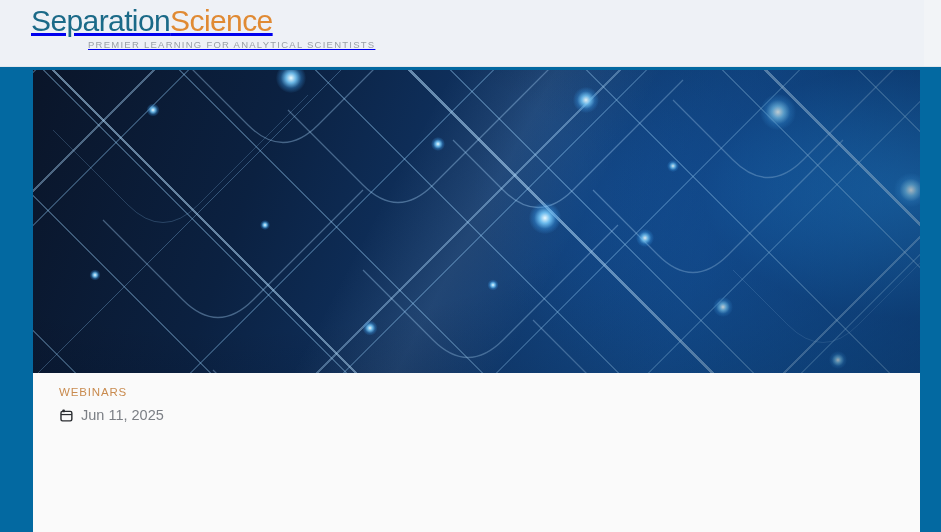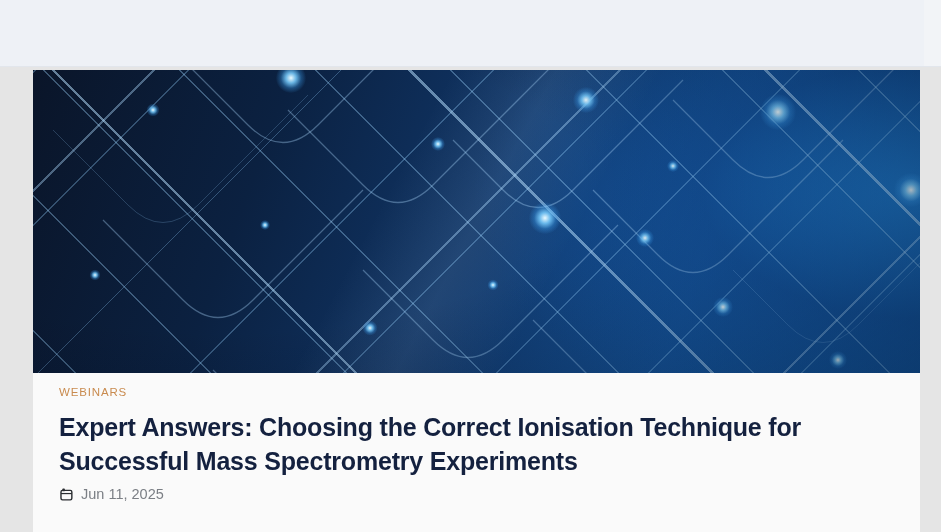--- a/index.html
+++ b/index.html
@@ -55,21 +55,21 @@
     letter-spacing: 1.25px;
     color: #9aa0a6;
     white-space: nowrap;
   }
 
   
   .page-body {
     position: relative;
     width: 941px;
     height: 465px;
-    background: #e5e5e5;
+    background: #0369a1;
   }
 
   .article-card {
     position: absolute;
     left: 33px;
     top: 3px;
     width: 887px;
     background: #fafafa;
   }
 
@@ -205,20 +205,26 @@
     line-height: 18px;
     color: #7b7f85;
   }
 </style>
 </head>
 <body>
 
 <header class="site-header">
   <div class="header-right-fill"></div>
 
+  <a class="logo-block" href="#">
+    <div class="logo-wordmark">
+      <span class="logo-sep">Separation</span><span class="logo-sci">Science</span>
+    </div>
+    <div class="logo-tagline">PREMIER LEARNING FOR ANALYTICAL SCIENTISTS</div>
+  </a>
 </header>
 
 <main class="page-body">
 
   <article class="article-card">
 
     <div class="hero">
       <div class="hero-base"></div>
       <div class="hero-lines-a"></div>
       <div class="hero-lines-b"></div>
@@ -262,21 +268,20 @@
       <div class="flare" style="left:232px;top:155px;width:10px;height:10px;"></div>
       <div class="flare" style="left:460px;top:215px;width:11px;height:11px;"></div>
       <div class="flare" style="left:640px;top:96px;width:12px;height:12px;"></div>
 
       <div class="hero-vignette"></div>
     </div>
 
     <div class="article-meta">
       <div class="eyebrow">WEBINARS</div>
 
-      <h1 class="article-title">Expert Answers: Choosing the Correct Ionisation Technique for Successful Mass Spectrometry Experiments</h1>
 
 
       <div class="date-row">
         <svg class="cal-icon" viewBox="0 0 16 16" aria-hidden="true">
           <rect x="2.1" y="3.6" width="11.6" height="10.1" rx="1.6" ry="1.6" fill="none" stroke="#2a2d31" stroke-width="1.5"></rect>
           <rect x="3.6" y="1.6" width="2.6" height="3.0" rx="0.7" ry="0.7" fill="#2a2d31"></rect>
           <line x1="2.1" y1="7.0" x2="13.7" y2="7.0" stroke="#2a2d31" stroke-width="1.3"></line>
         </svg>
         <span class="date-text">Jun 11, 2025</span>
       </div>

